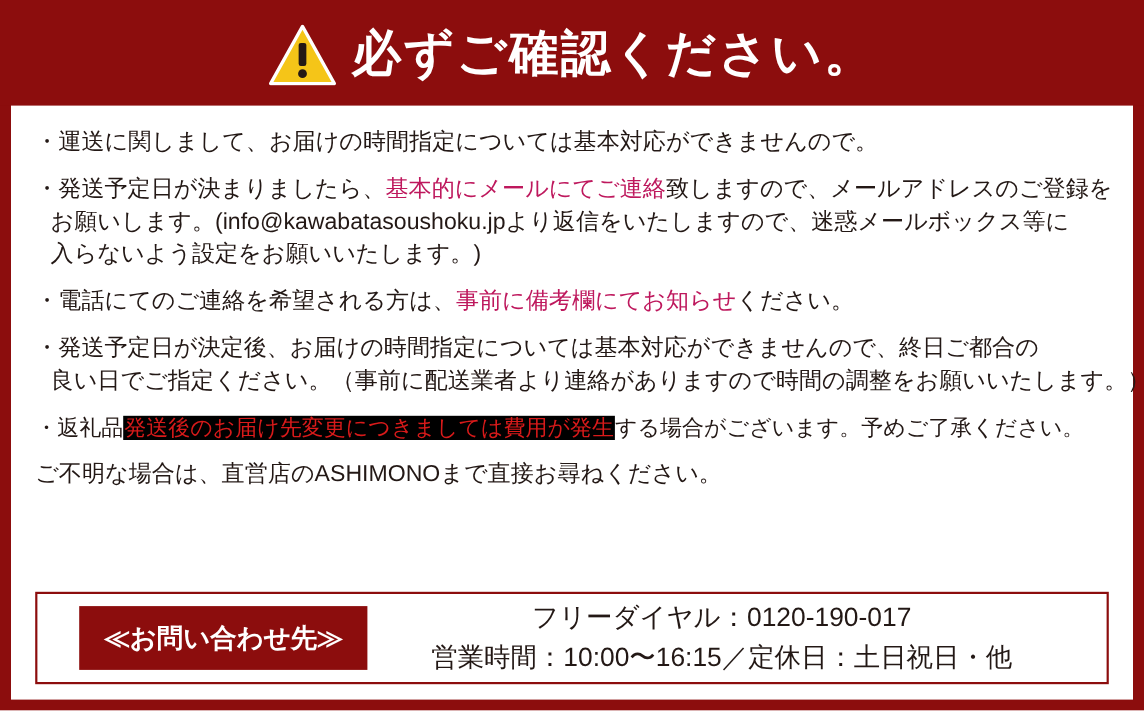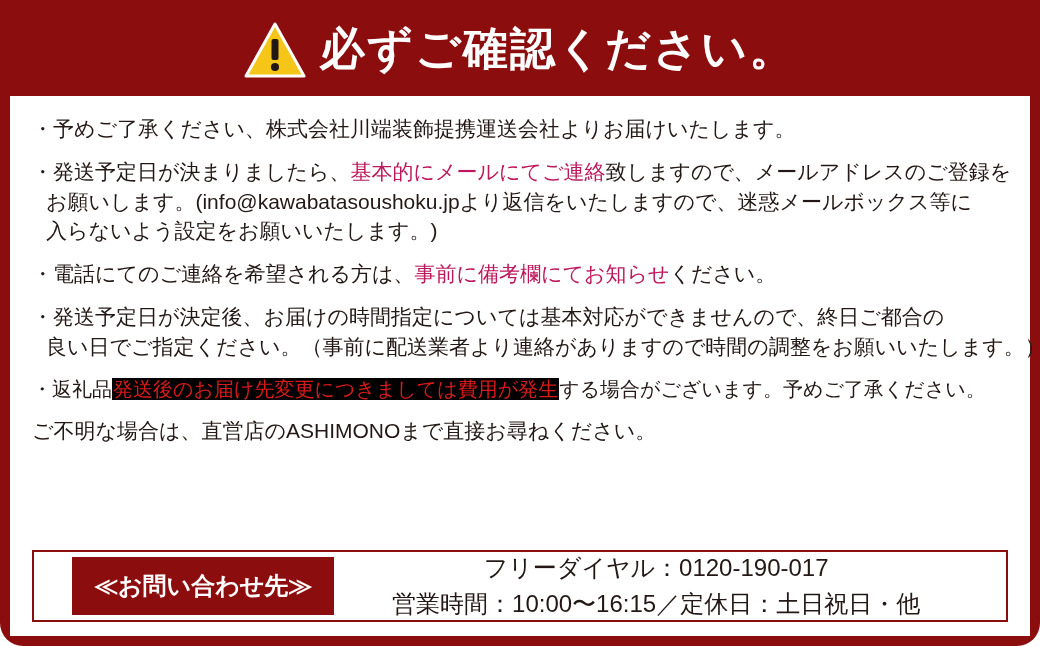--- a/index.html
+++ b/index.html
@@ -12,21 +12,20 @@
     background: #ffffff;
     font-family: "Liberation Sans", sans-serif;
     overflow: hidden;
   }
   .page {
     position: relative;
     width: 1040px;
     height: 646px;
     box-sizing: border-box;
     background: #8c0d0d;
-    border-radius: 23px;
   }
   
   .header {
     height: 96px;
     display: flex;
     align-items: center;
     justify-content: center;
     gap: 14px;
     background: #8c0d0d;
   }
@@ -77,21 +76,21 @@
   }
   .smallish {
     font-size: 20px;
   }
   
   .contact {
     position: absolute;
     left: 22px;
     right: 22px;
     bottom: 14px;
-    height: 72px;
+    height: 84px;
     border: 2px solid #8c0d0d;
     box-sizing: border-box;
     display: flex;
     align-items: center;
   }
   .contact-badge {
     margin-left: 38px;
     background: #8c0d0d;
     color: #ffffff;
     font-size: 24px;
@@ -123,21 +122,21 @@
       <polygon points="31,2 60,54 2,54" fill="#f5c518" stroke="#ffffff" stroke-width="3" stroke-linejoin="round"></polygon>
       <rect x="27.5" y="17" width="7" height="21" rx="2" fill="#231815"></rect>
       <circle cx="31" cy="45" r="4" fill="#231815"></circle>
     </svg>
     <div class="header-title">必ずご確認ください。</div>
   </div>
 
   <div class="panel">
 
     <p class="line">
-      <span>・予めご了承ください、株式会社川端装飾提携運送会社よりお届けいたします。</span>
+      <span>・運送に関しまして、お届けの時間指定については基本対応ができませんので。</span>
     </p>
 
 
     <p class="line">
       <span>・発送予定日が決まりましたら、</span><span class="red">基本的にメールにてご連絡</span><span>致しますので、メールアドレスのご登録を</span>
       <span class="indent">お願いします。(info@kawabatasoushoku.jpより返信をいたしますので、迷惑メールボックス等に</span>
       <span class="indent">入らないよう設定をお願いいたします。)</span>
     </p>
 
     <p class="line">

